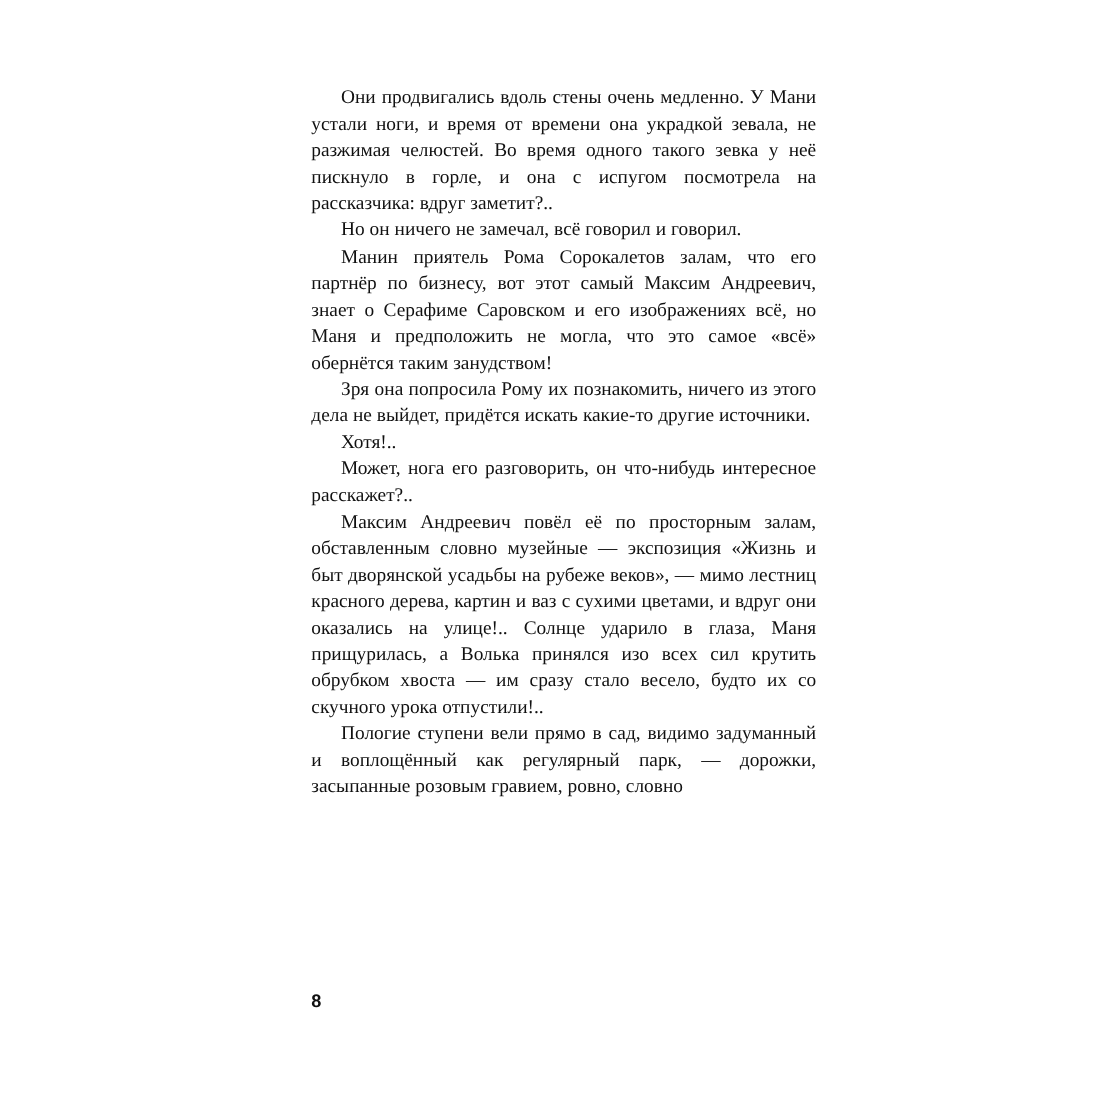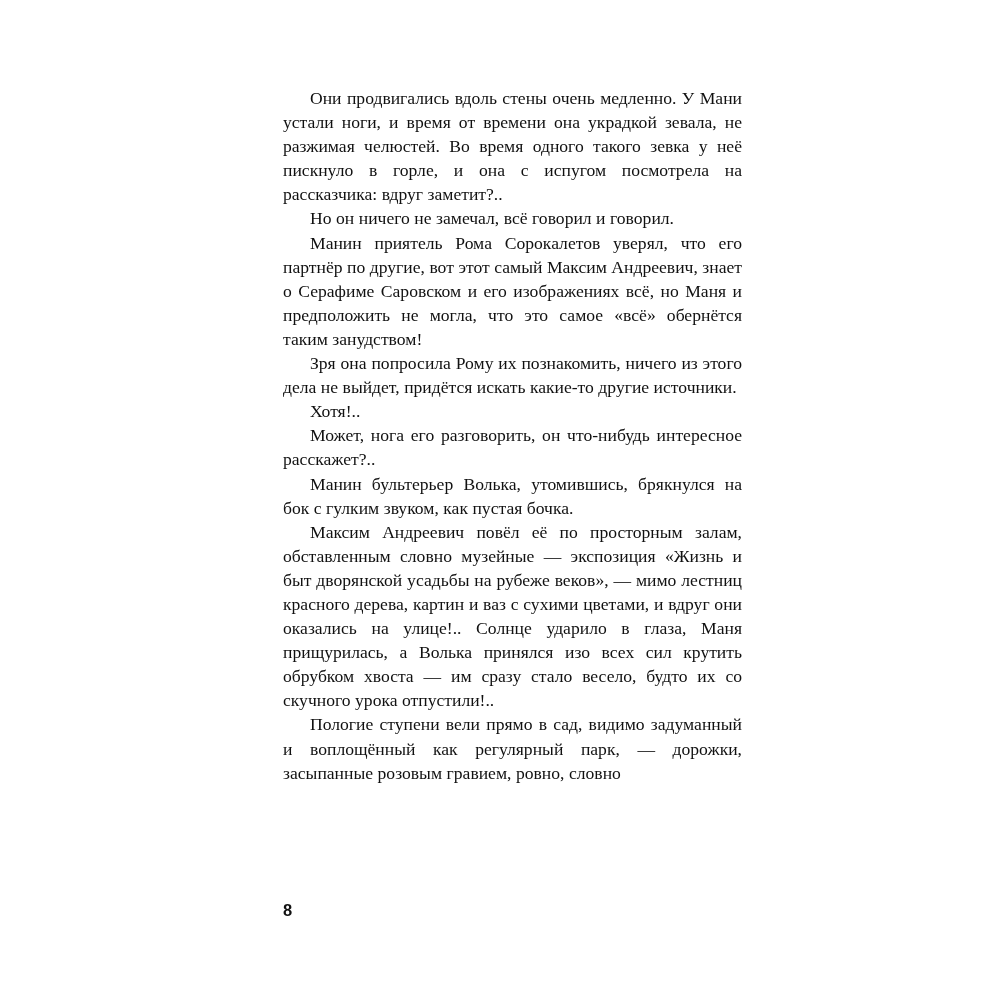--- a/index.html
+++ b/index.html
@@ -15,21 +15,21 @@
   }
   .page {
     position: relative;
     width: 1000px;
     height: 1000px;
     background: #ffffff;
   }
   .text-column {
     position: absolute;
     left: 283px;
-    top: 86px;
+    top: 76px;
     width: 459px;
   }
   .para {
     margin: 0;
     font-size: 17.6px;
     line-height: 24.1px;
     color: #111111;
     text-align: justify;
     text-justify: inter-word;
     text-indent: 27px;
@@ -52,24 +52,23 @@
   }
 </style>
 </head>
 <body>
 
 <div class="page">
 
   <div class="text-column">
     <p class="para">Они продвигались вдоль стены очень медленно. У Мани устали ноги, и время от времени она украдкой зевала, не разжимая челюстей. Во время одного такого зевка у неё пискнуло в горле, и она с испугом посмотрела на рассказчика: вдруг заметит?..</p>
     <p class="para">Но он ничего не замечал, всё говорил и говорил.</p>
-    <p class="para">Манин приятель Рома Сорокалетов уверял, что его партнёр по другие, вот этот самый Максим Андреевич, знает о Серафиме Саровском и его изображениях всё, но Маня и предположить не могла, что это самое «всё» обернётся таким занудством!</p>
+    <p class="para">Манин приятель Рома Сорокалетов залам, что его партнёр по бизнесу, вот этот самый Максим Андреевич, знает о Серафиме Саровском и его изображениях всё, но Маня и предположить не могла, что это самое «всё» обернётся таким занудством!</p>
     <p class="para">Зря она попросила Рому их познакомить, ничего из этого дела не выйдет, придётся искать какие-то другие источники.</p>
     <p class="para">Хотя!..</p>
     <p class="para">Может, нога его разговорить, он что-нибудь интересное расскажет?..</p>
-    <p class="para">Манин бультерьер Волька, утомившись, брякнулся на бок с гулким звуком, как пустая бочка.</p>
     <p class="para">Максим Андреевич повёл её по просторным залам, обставленным словно музейные — экспозиция «Жизнь и быт дворянской усадьбы на рубеже веков», — мимо лестниц красного дерева, картин и ваз с сухими цветами, и вдруг они оказались на улице!.. Солнце ударило в глаза, Маня прищурилась, а Волька принялся изо всех сил крутить обрубком хвоста — им сразу стало весело, будто их со скучного урока отпустили!..</p>
     <p class="para">Пологие ступени вели прямо в сад, видимо задуманный и воплощённый как регулярный парк, — дорожки, засыпанные розовым гравием, ровно, словно</p>
   </div>
 
   <div class="page-number">8</div>
 
 </div>
 
 </body></html>

